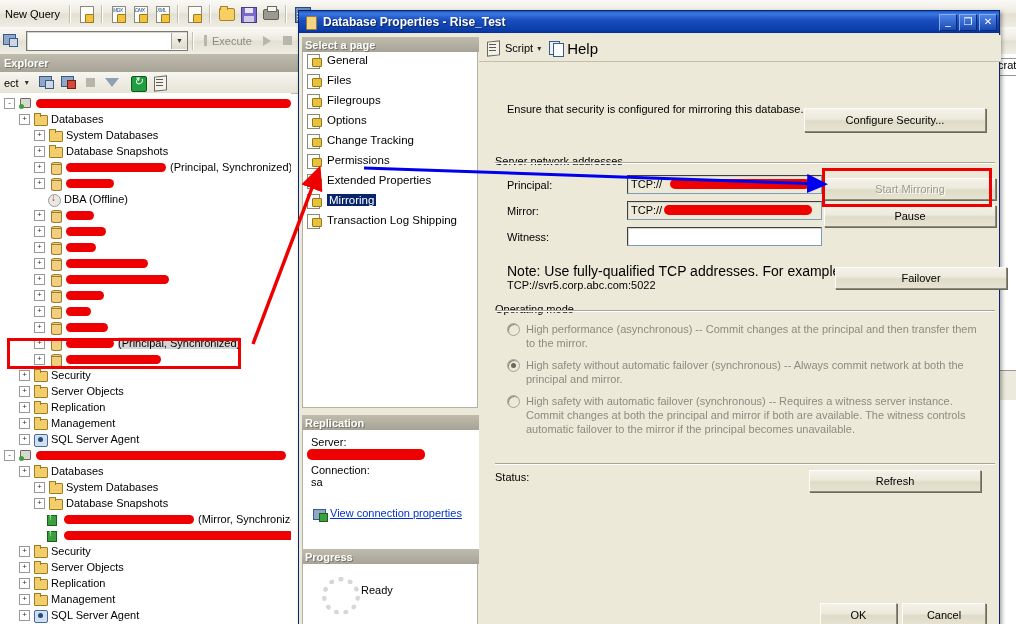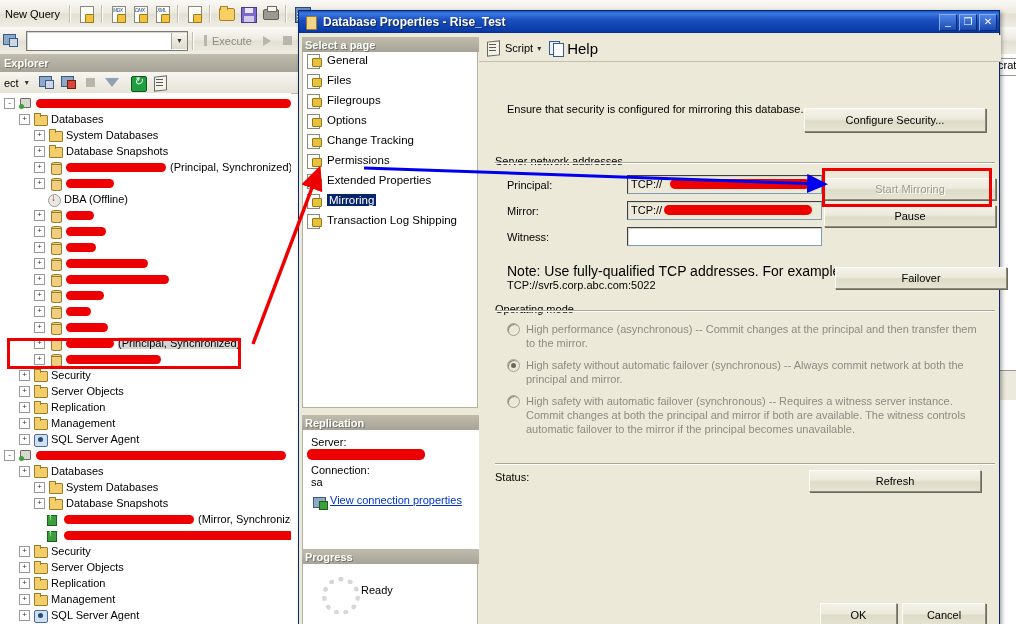--- a/index.html
+++ b/index.html
@@ -564,21 +564,21 @@
     <div id="conn-hdr">
       <span>Replication</span>
     </div>
     <div id="conn-body">
       <div>Server:</div>
       <div style="height:13px;position:relative">
         <span class="redact" style="width:118px;height:11px;position:absolute;left:-4px;top:1px"></span>
       </div>
       <div style="margin-top:3px">Connection:</div>
       <div>sa</div>
-      <div style="margin-top:6px;display:flex;">
+      <div style="margin-top:18px;display:flex;align-items:center">
         <span style="width:16px;height:13px;position:relative;margin-right:3px">
           <i class="conn-ico">
               <i class="scr"></i>
               <i class="plg" style="background:#3aa03a;border-color:#1a601a"></i>
             </i>
         </span>
         <span class="link">View connection properties</span>
       </div>
     </div>
 

